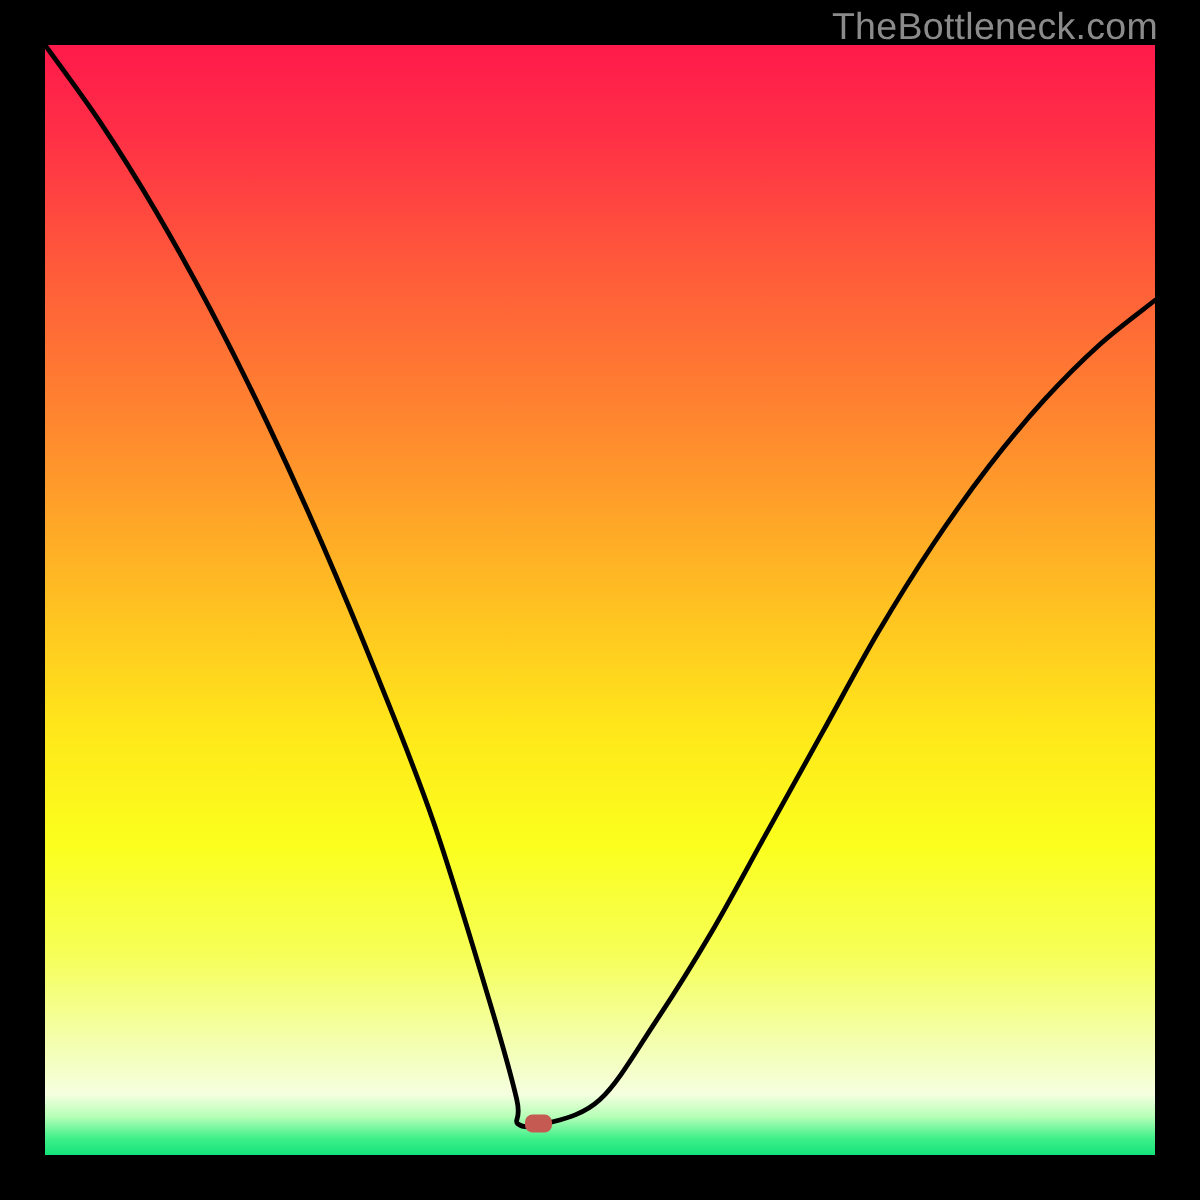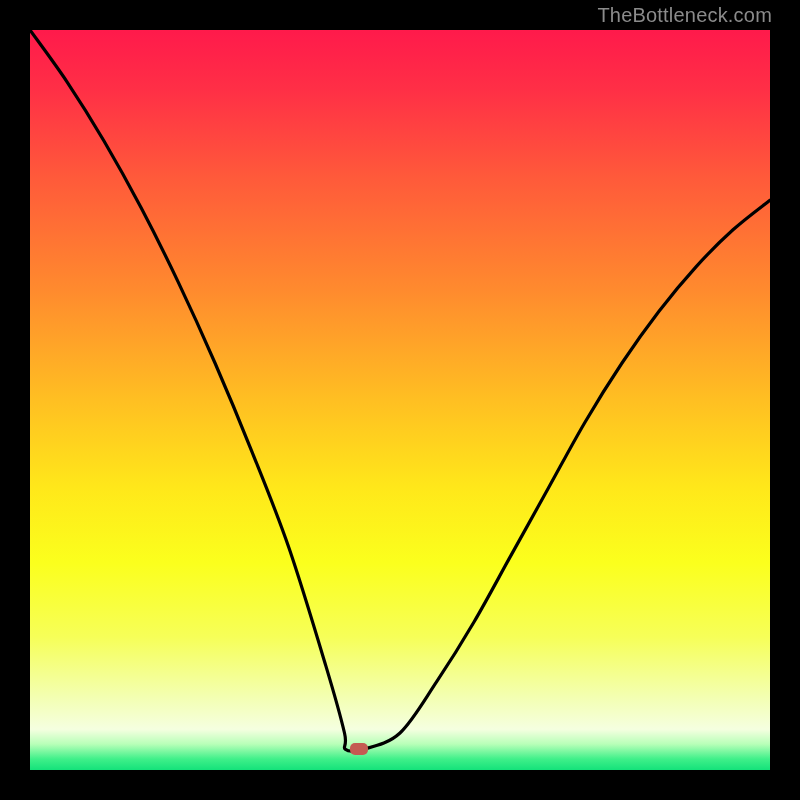--- a/index.html
+++ b/index.html
@@ -43,21 +43,21 @@
     height: 12px;
     background: #c45a52;
     border-radius: 5px;
     transform: translate(-50%, -50%);
   }
   .watermark {
     position: absolute;
     top: 4px;
     right: 28px;
     color: #8b8b8b;
-    font-size: 20px;
+    font-size: 25px;
     font-weight: 500;
     letter-spacing: 0.2px;
   }
 </style>
 </head>
 <body>
 
 <div class="frame">
 
   <div class="watermark">TheBottleneck.com</div>

